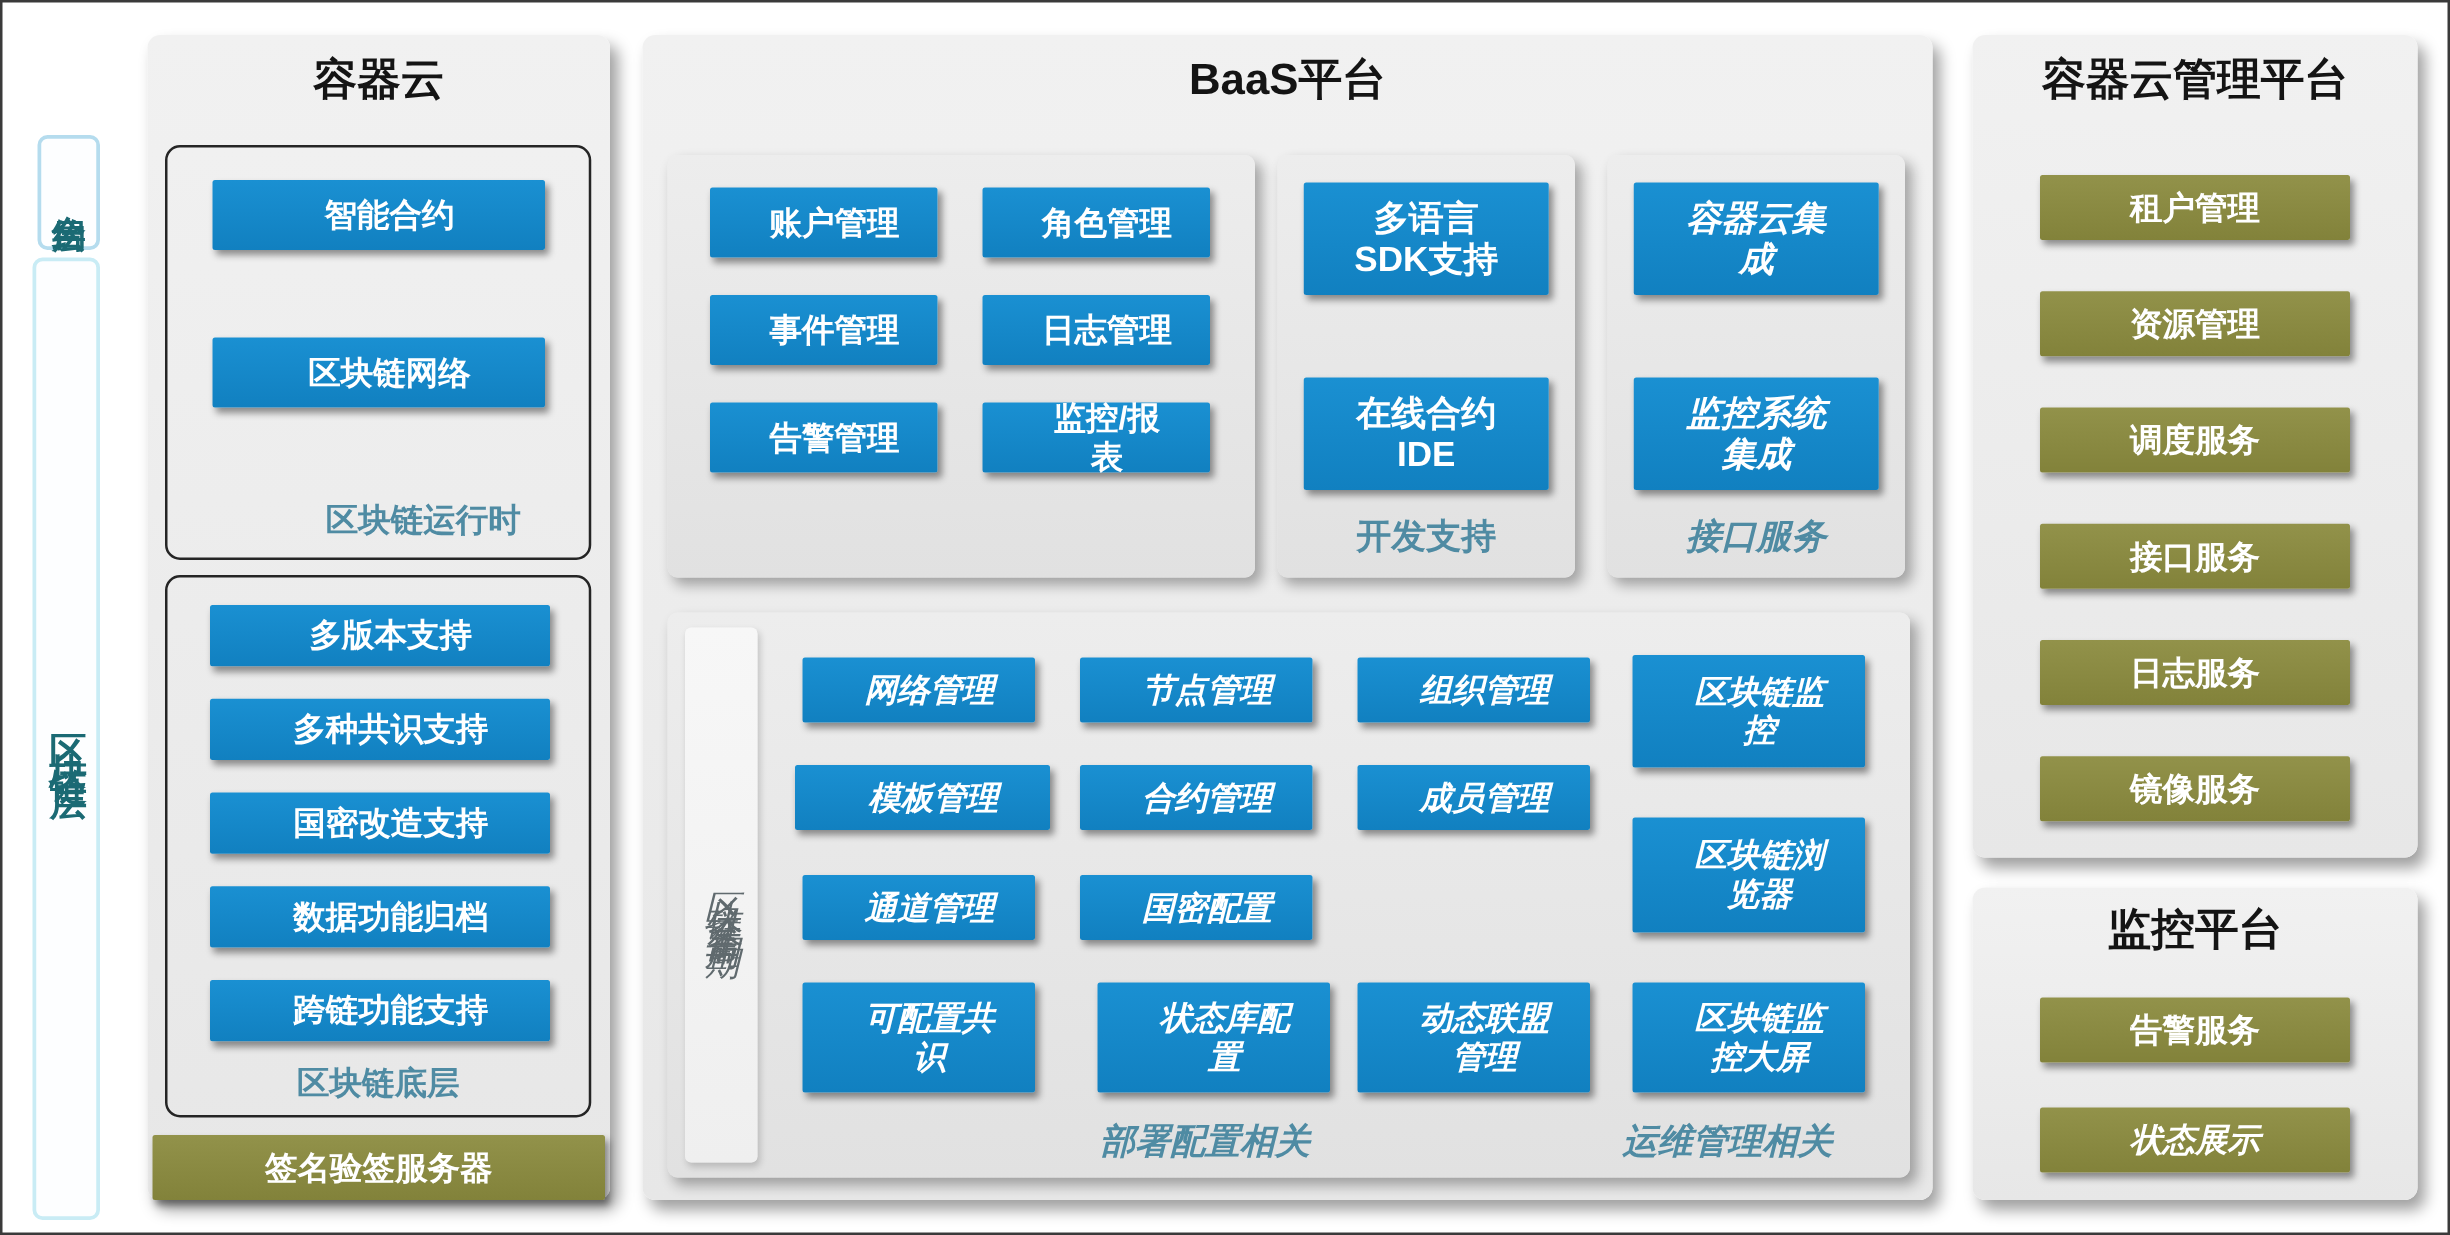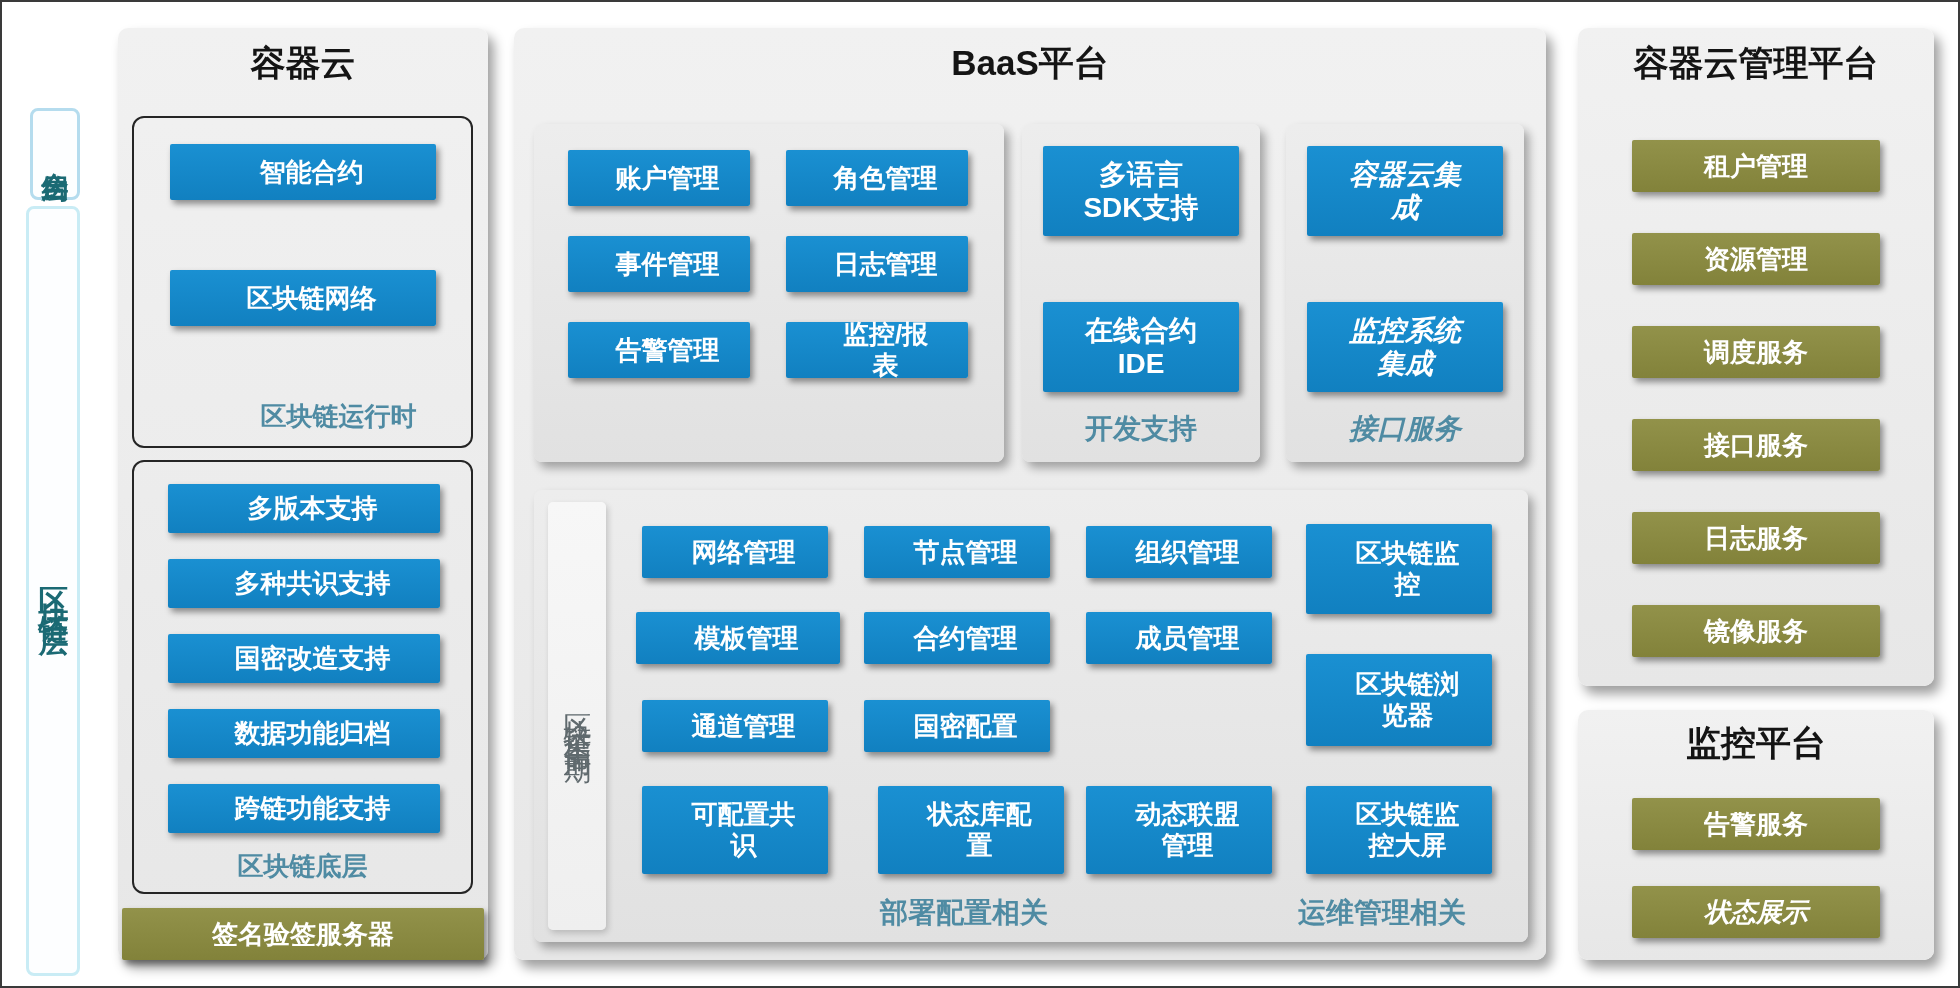--- a/index.html
+++ b/index.html
@@ -130,21 +130,21 @@
       <div class="btn blue big" style="left:21px;top:178px;width:196px;height:90px;">在线合约IDE</div>
       <div class="teal-label" style="left:0;width:100%;bottom:14px;font-size:28px;">开发支持</div>
     </div>
 
     <div class="sub-panel" style="left:772px;top:96px;width:238px;height:338px;font-style:italic;">
       <div class="btn blue big" style="left:21px;top:22px;width:196px;height:90px;">容器云集成</div>
       <div class="btn blue big" style="left:21px;top:178px;width:196px;height:90px;">监控系统集成</div>
       <div class="teal-label" style="left:0;width:100%;bottom:14px;font-size:28px;">接口服务</div>
     </div>
 
-    <div class="sub-panel" style="left:20px;top:462px;width:994px;height:452px;">
+    <div class="sub-panel" style="left:20px;top:462px;width:994px;height:452px;font-style:italic;">
       <div class="side-strip" style="left:14px;top:12px;width:58px;height:428px;">
         <span class="vtext">区块链全生命周期</span>
       </div>
 
       <div class="btn blue" style="left:108px;top:36px;width:186px;height:52px;">网络管理</div>
       <div class="btn blue" style="left:102px;top:122px;width:204px;height:52px;">模板管理</div>
       <div class="btn blue" style="left:108px;top:210px;width:186px;height:52px;">通道管理</div>
       <div class="btn blue" style="left:108px;top:296px;width:186px;height:88px;">可配置共识</div>
 
       <div class="btn blue" style="left:330px;top:36px;width:186px;height:52px;">节点管理</div>

